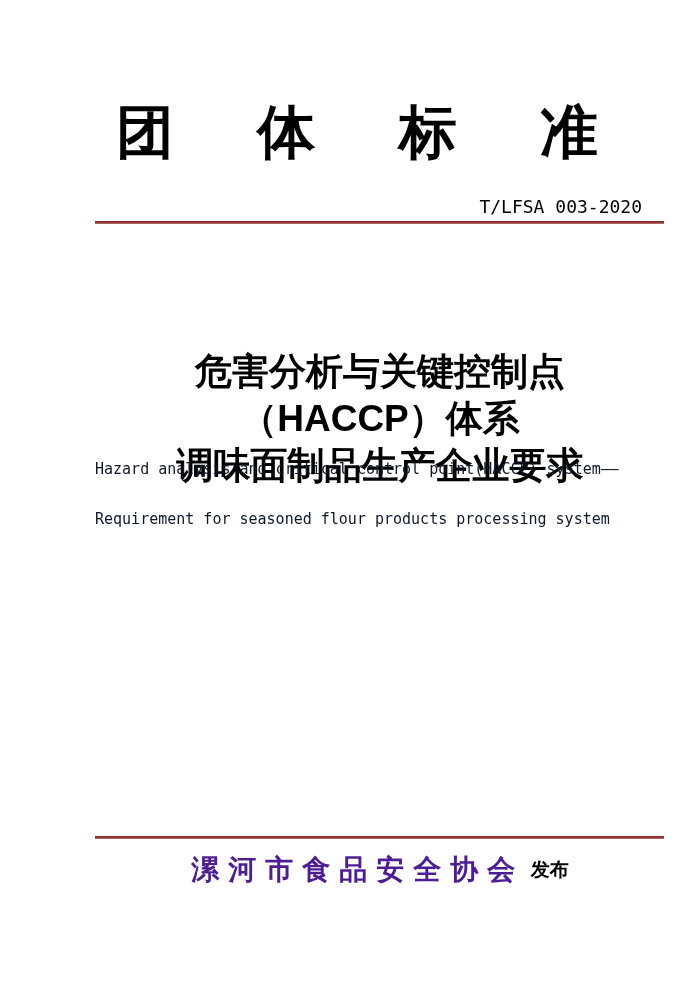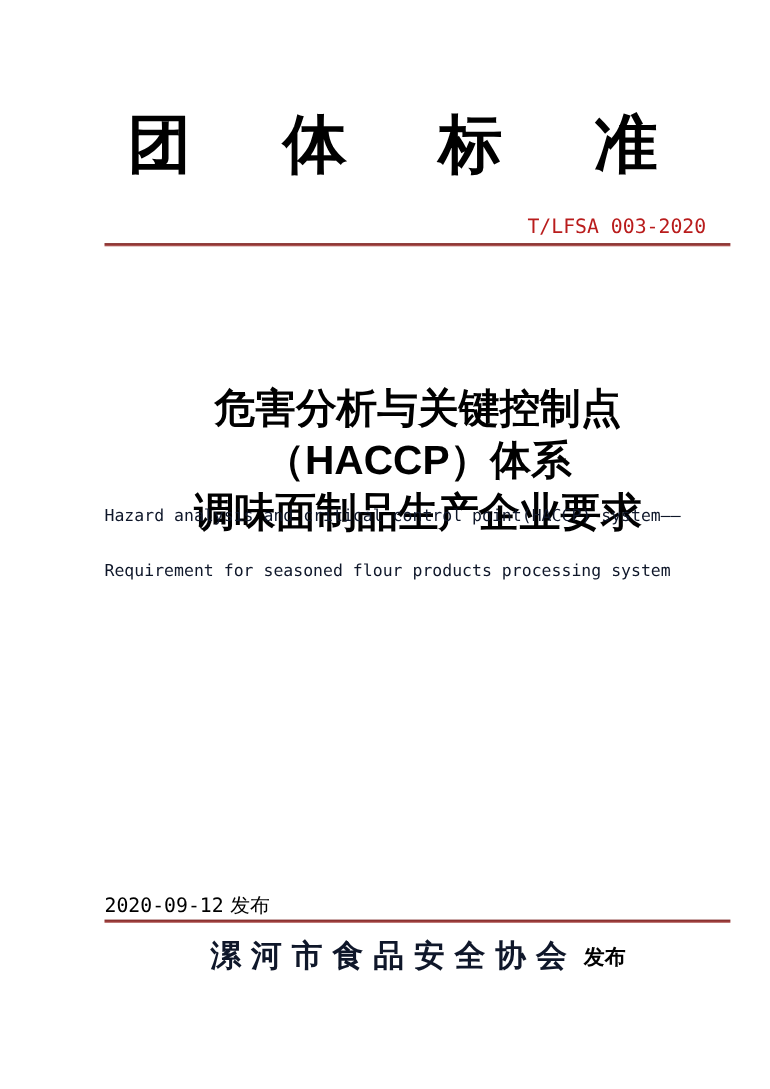--- a/index.html
+++ b/index.html
@@ -34,21 +34,21 @@
   
   .standard-number {
     position: absolute;
     left: 95px;
     top: 196px;
     width: 547px;
     text-align: right;
     font-family: "DejaVu Sans Mono", "Liberation Mono", monospace;
     font-size: 18px;
     line-height: 22px;
-    color: #b91c1c;
+    color: #000000;
     white-space: nowrap;
   }
 
   .rule {
     position: absolute;
     left: 95px;
     width: 569px;
     height: 3px;
     background: linear-gradient(to bottom, #7c2a28 0%, var(--accent, #9a3a38) 55%, #c07a78 100%);
   }
@@ -113,21 +113,21 @@
     width: 570px;
     text-align: center;
     white-space: nowrap;
   }
   .publisher-name {
     font-family: "Liberation Serif", "DejaVu Serif", serif;
     font-size: 28px;
     line-height: 36px;
     letter-spacing: 9px;
     font-weight: 600;
-    color: #0f172a;
+    color: #4c1d95;
     vertical-align: middle;
   }
   .publisher-label {
     font-family: "Liberation Sans", sans-serif;
     font-size: 19px;
     font-weight: 700;
     color: #000;
     vertical-align: middle;
     margin-left: 2px;
   }
@@ -150,23 +150,20 @@
 
   <div class="document-title-zh">
     <div>危害分析与关键控制点（HACCP）体系</div>
     <div>调味面制品生产企业要求</div>
   </div>
 
   <div class="document-title-en en-line-1">Hazard analysis and critical control point(HACCP) system——</div>
   <div class="document-title-en en-line-2">Requirement for seasoned flour products processing system</div>
 
   <div class="footer-dates">
-    <div>
-      <span class="date-value">2020-09-12</span><span class="date-label">发布</span>
-    </div>
   </div>
 
   <div class="rule rule-footer"></div>
 
   <div class="publisher-line">
     <span class="publisher-name">漯河市食品安全协会</span>
     <span class="publisher-label">发布</span>
   </div>
 
 </div>

